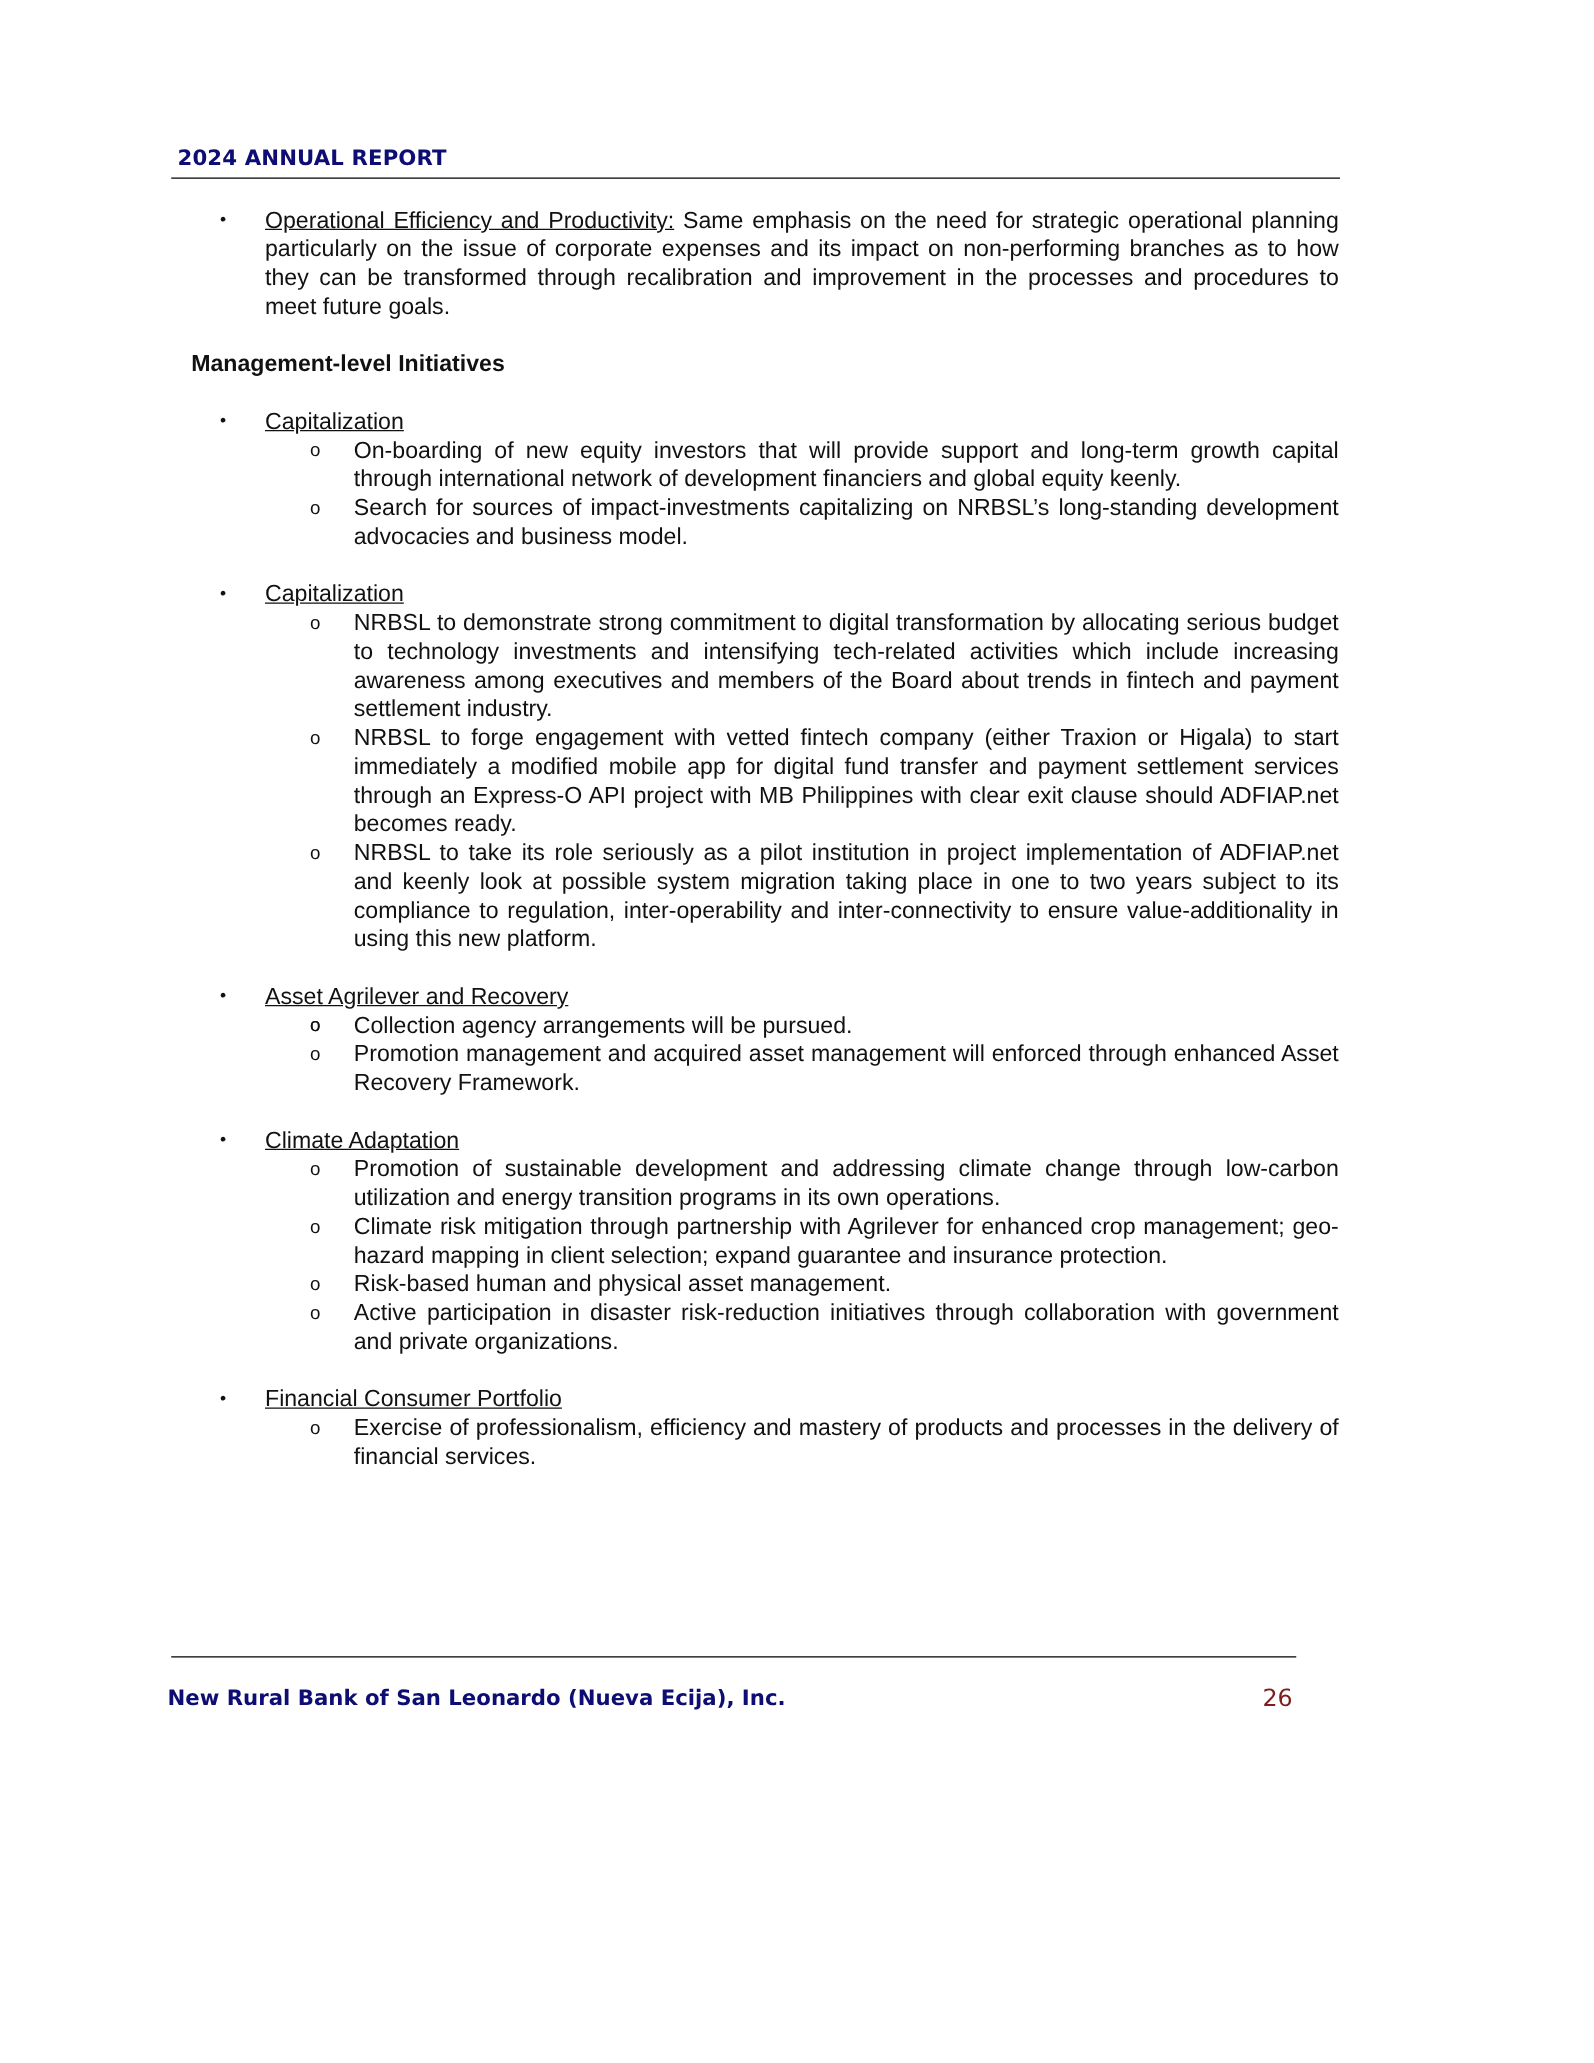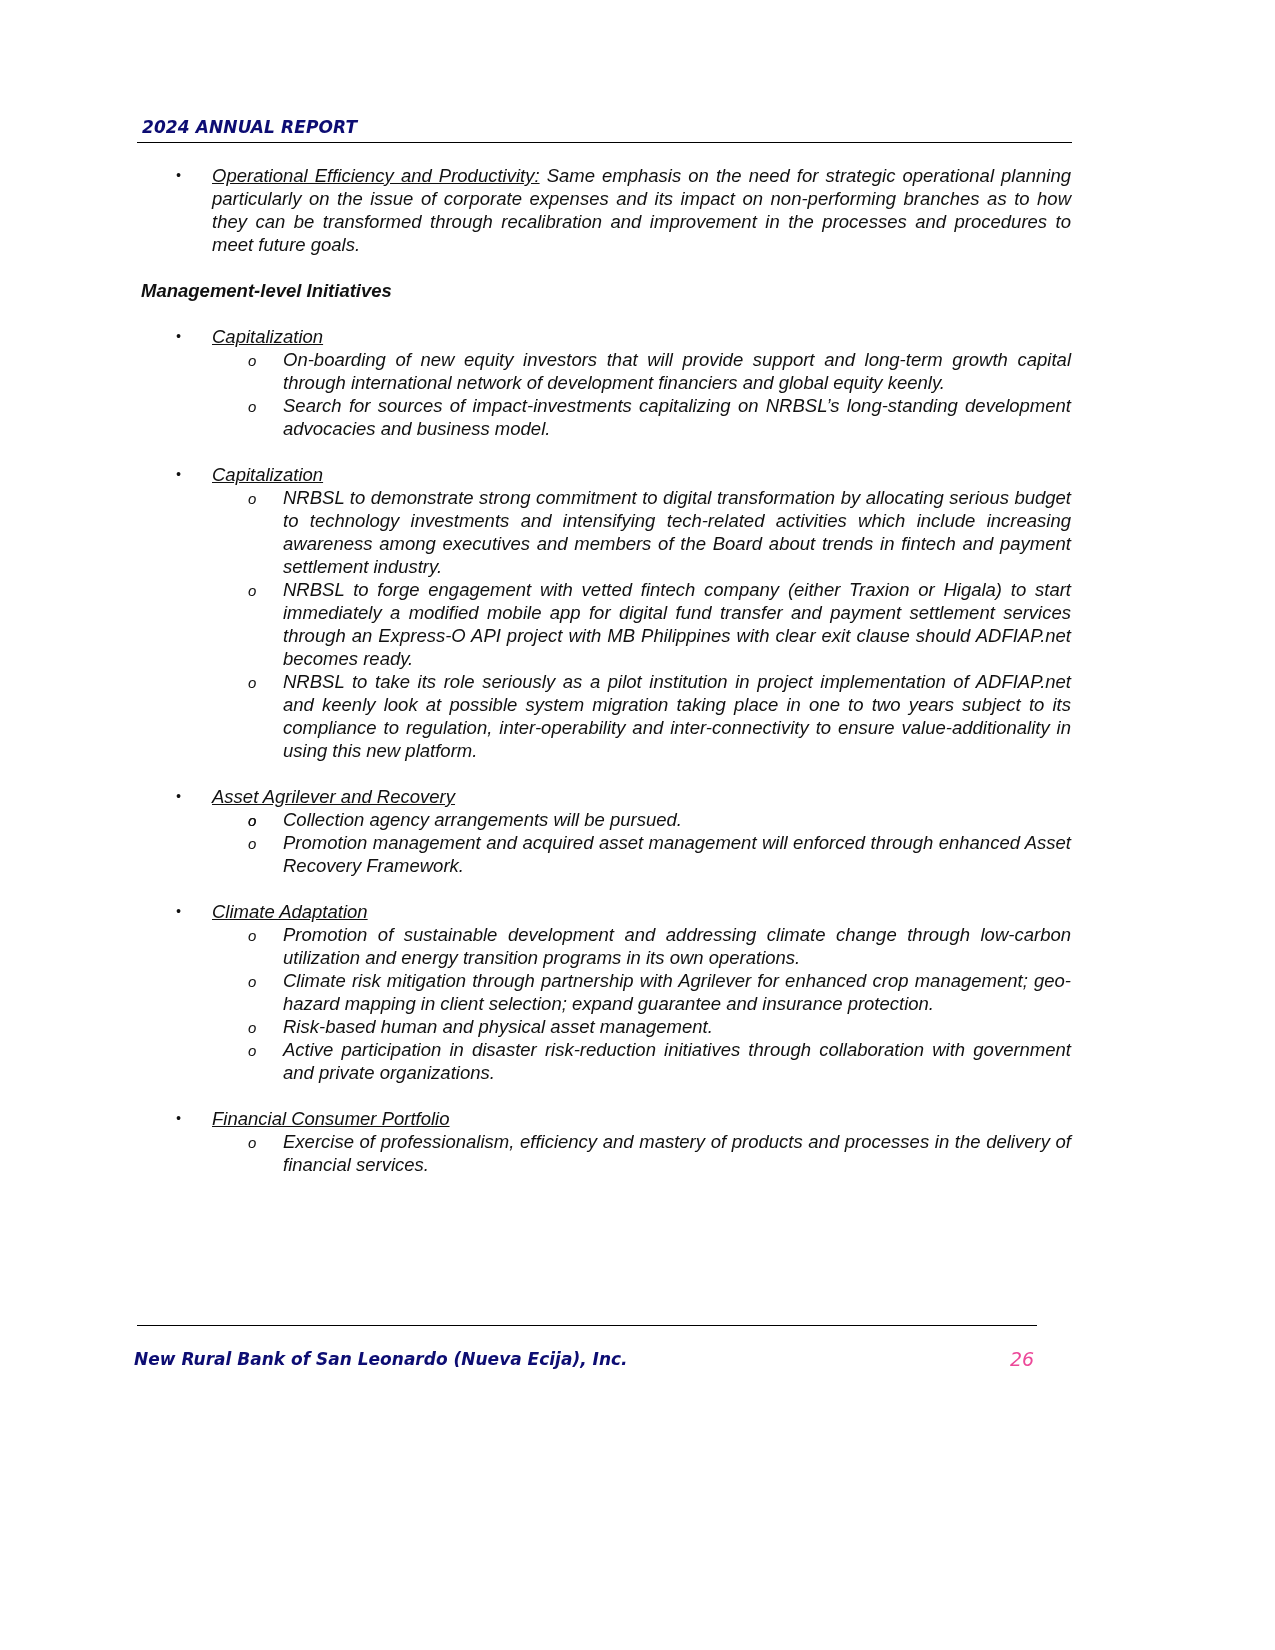--- a/index.html
+++ b/index.html
@@ -1,17 +1,17 @@
 <!DOCTYPE html>
 <html><head>
   <meta charset="utf-8">
   <style>
     html, body { margin: 0; padding: 0; background: #ffffff; }
     body { width: 1275px; height: 1650px; position: relative; overflow: hidden; }
-    .page { position: absolute; left: 0; top: 0; width: 1218px; height: 1650px; font-style: italic; }
+    .page { position: absolute; left: 0; top: 0; width: 1218px; height: 1650px; }
 
     .header-title {
       position: absolute; left: 142px; top: 117px;
       font-family: "DejaVu Sans", sans-serif; font-weight: bold; font-size: 17px;
       color: #0d0d73; letter-spacing: 0.1px;
     }
     .header-rule {
       position: absolute; left: 137px; top: 142px; width: 935px; height: 0;
       border-top: 1.5px solid #000;
     }
@@ -20,41 +20,41 @@
       position: absolute; left: 141px; top: 164px; width: 930px;
       font-family: "Liberation Sans", sans-serif; font-size: 18.5px; line-height: 23px;
       color: #111; text-align: justify;
     }
     .item { position: relative; padding-left: 71px; }
     .bullet {
       position: absolute; left: 35px; top: 0;
       font-size: 14px;
     }
     .u { text-decoration: underline; }
-    .section-heading { font-weight: bold; margin: 23px 0; }
+    .section-heading { font-weight: bold; margin: 23px 12px; }
     .gap { height: 23px; }
 
     .sub { position: relative; padding-left: 142px; }
     .sub-bullet {
       position: absolute; left: 107px; top: 1px;
       font-size: 15px;
     }
 
     .footer-rule {
       position: absolute; left: 137px; top: 1325px; width: 900px; height: 0;
       border-top: 1.5px solid #000;
     }
     .footer-name {
       position: absolute; left: 134px; top: 1349px;
       font-family: "DejaVu Sans", sans-serif; font-weight: bold; font-size: 17px;
       color: #0d0d73;
     }
     .page-number {
       position: absolute; left: 1010px; top: 1348px;
-      font-family: "DejaVu Sans", sans-serif; font-size: 19px; color: #ec4899;
+      font-family: "DejaVu Sans", sans-serif; font-size: 19px; color: #7f1d1d;
     }
   </style>
 </head>
 <body>
 
 <div class="page">
   <div class="header-title">2024 ANNUAL REPORT</div>
   <div class="header-rule"></div>
 
   <div class="body">

